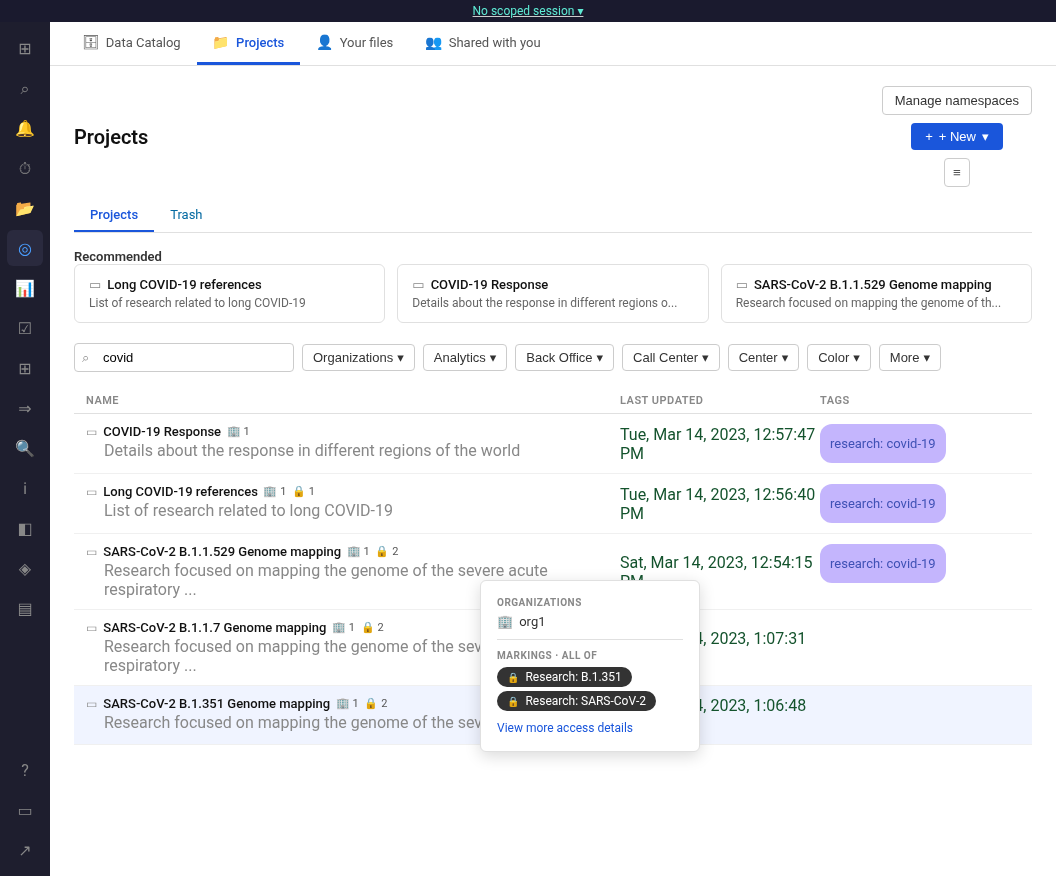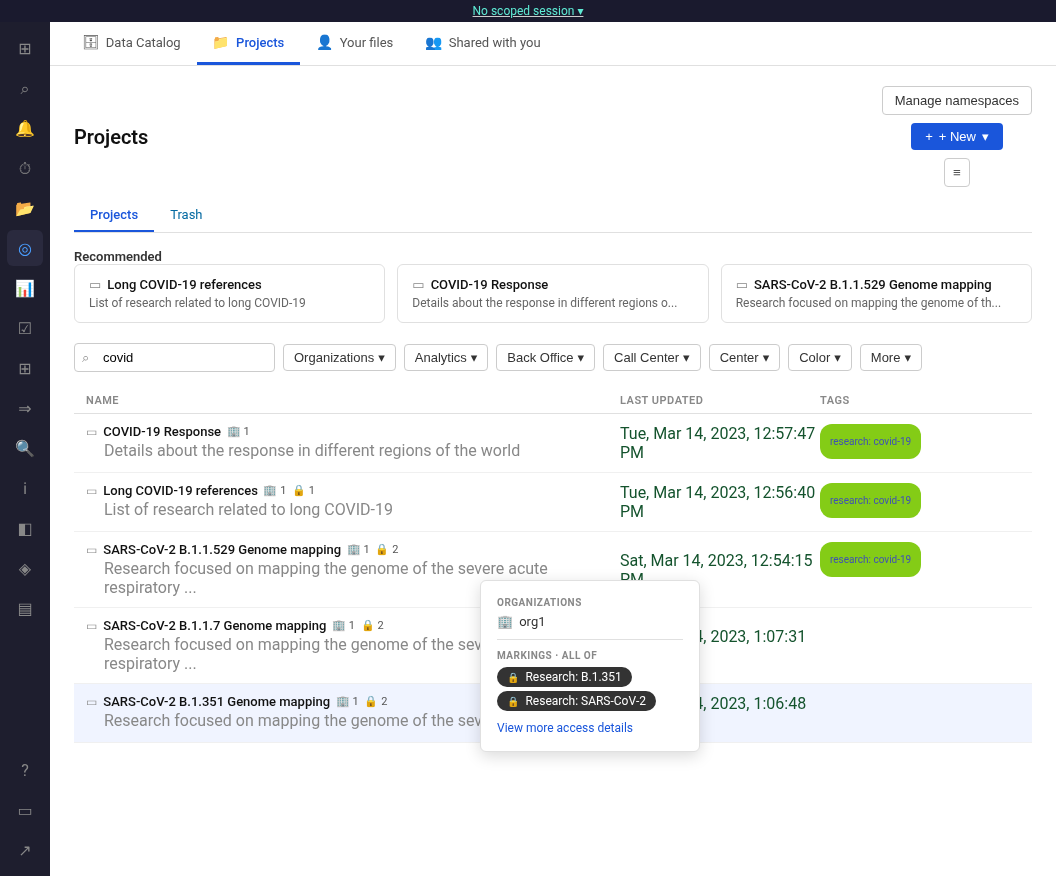--- a/index.html
+++ b/index.html
@@ -48,35 +48,35 @@
     .recommended-cards { display: flex; gap: 12px; margin-bottom: 20px; }
     .rec-card { flex: 1; border: 1px solid #e0e0e0; border-radius: 6px; padding: 12px 14px; background: #fff; cursor: pointer; }
     .rec-card-header { display: flex; align-items: center; gap: 6px; margin-bottom: 4px; }
     .rec-card-icon { color: #888; font-size: 13px; }
     .rec-card-title { font-size: 13px; font-weight: 500; color: #111; }
     .rec-card-desc { font-size: 12px; color: #666; white-space: nowrap; overflow: hidden; text-overflow: ellipsis; }
 
     
     .filter-bar { display: flex; align-items: center; gap: 8px; margin-bottom: 16px; flex-wrap: wrap; }
     .search-input-wrap { position: relative; }
-    .search-input-wrap input { padding: 6px 10px 6px 28px; border: 1px solid #ccc; border-radius: 4px; font-size: 13px; width: 201px; outline: none; }
+    .search-input-wrap input { padding: 6px 10px 6px 28px; border: 1px solid #ccc; border-radius: 4px; font-size: 13px; width: 220px; outline: none; }
     .search-icon-inp { position: absolute; left: 8px; top: 50%; transform: translateY(-50%); color: #888; font-size: 13px; }
     .filter-btn { display: flex; align-items: center; gap: 4px; padding: 5px 10px; border: 1px solid #ccc; border-radius: 4px; background: #fff; cursor: pointer; font-size: 13px; color: #333; white-space: nowrap; }
 
     
     .table-header { display: grid; grid-template-columns: 1fr 200px 200px; padding: 6px 12px; font-size: 11px; font-weight: 600; color: #888; text-transform: uppercase; letter-spacing: 0.5px; border-bottom: 1px solid #e0e0e0; }
     .table-row { display: grid; grid-template-columns: 1fr 200px 200px; padding: 10px 12px; border-bottom: 1px solid #f0f0f0; cursor: pointer; position: relative; }
     .row-name-col { display: flex; flex-direction: column; gap: 2px; }
     .row-name-top { display: flex; align-items: center; gap: 6px; }
     .row-icon { color: #888; font-size: 12px; }
     .row-name { font-size: 13px; font-weight: 500; color: #111; }
     .row-desc { font-size: 16px; color: #888; margin-left: 18px; }
     .meta-badge { display: inline-flex; align-items: center; gap: 2px; font-size: 11px; color: #555; }
     .row-date { font-size: 16px; color: #14532d; display: flex; align-items: center; }
-    .tag-badge { background: #84cc16; color: #3f51b5; border-radius: 12px; padding: 12px 10px; font-size: 10px; display: inline-block; }
+    .tag-badge { background: #c4b5fd; color: #3f51b5; border-radius: 12px; padding: 12px 10px; font-size: 13px; display: inline-block; }
 
     
     .tooltip-popup { position: absolute; left: 480px; top: 580px; background: #fff; border: 1px solid #e0e0e0; border-radius: 6px; box-shadow: 0 4px 16px rgba(0,0,0,0.15); padding: 16px; width: 220px; z-index: 100; }
     .tooltip-section-title { font-size: 10px; font-weight: 700; color: #888; text-transform: uppercase; letter-spacing: 0.5px; margin-bottom: 6px; }
     .tooltip-org { display: flex; align-items: center; gap: 6px; font-size: 13px; color: #333; margin-bottom: 10px; }
     .tooltip-marking { display: flex; align-items: center; gap: 6px; font-size: 12px; color: #fff; background: #333; border-radius: 12px; padding: 3px 10px; margin-bottom: 4px; width: fit-content; }
     .tooltip-marking-icon { font-size: 10px; }
     .tooltip-link { color: #1a56db; font-size: 12px; cursor: pointer; margin-top: 10px; display: block; }
     .tooltip-divider { border: none; border-top: 1px solid #e0e0e0; margin: 10px 0; }
   </style>

